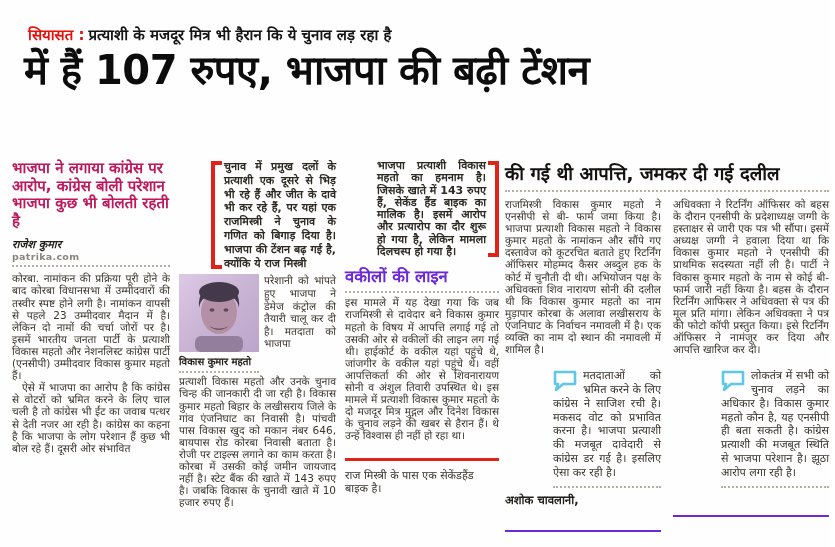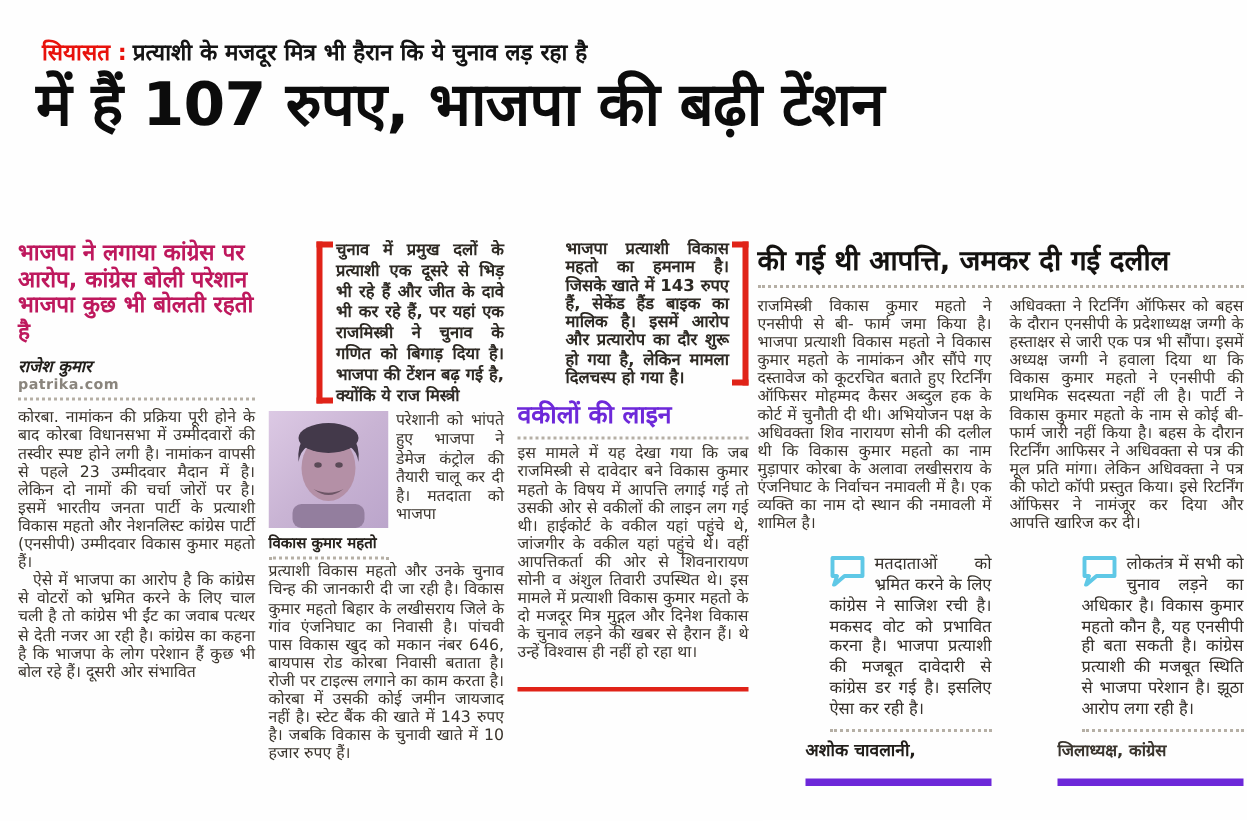--- a/index.html
+++ b/index.html
@@ -67,21 +67,21 @@
   
   #right-title { font-weight:bold; font-size:18.5px; color:#141210;
     border-bottom:2px dotted #b5afa5; padding-bottom:5px; margin-bottom:6px; }
   #right-cols { display:flex; gap:12px; }
   #col4 { width:156px; } #col5 { width:156px; }
   
   .quote { margin-top:14px; }
   .quote-txt { font-size:11px; line-height:13.8px; text-align:justify; color:#35302a;
     border-bottom:2px dotted #b5afa5; padding-bottom:6px;margin-left:48px; }
   .quote-txt svg { float:left; margin:1px 6px 1px 0; }
-  .attrib { padding-top:4px; border-bottom:5px solid #6d28d9; padding-bottom:12px;margin-left:32px; }
+  .attrib { padding-top:4px; border-bottom:2px solid #6d28d9; padding-bottom:23px; }
   .attrib .a-name { font-weight:bold; font-size:11.5px; color:#221f1b; display:block; }
   .attrib .a-role { font-weight:bold; font-size:11px; color:#3a352e; display:block; }
 </style>
 </head>
 <body>
 
 <div id="page">
 
   <div id="kicker">
     <span class="k-label">सियासत :</span><span class="k-text">प्रत्याशी के मजदूर मित्र भी हैरान कि ये चुनाव लड़ रहा है</span>
@@ -139,20 +139,21 @@
       <span class="bracket close">
           <i class="bar"></i>
           <i class="cap-t"></i>
           <i class="cap-b"></i>
         </span>
       <span>भाजपा प्रत्याशी विकास महतो का हमनाम है। जिसके खाते में 143 रुपए हैं, सेकेंड हैंड बाइक का मालिक है। इसमें आरोप और प्रत्यारोप का दौर शुरू हो गया है, लेकिन मामला दिलचस्प हो गया है।</span>
     </div>
     <div class="sec-head">वकीलों की लाइन</div>
     <p class="body-txt">इस मामले में यह देखा गया कि जब राजमिस्त्री से दावेदार बने विकास कुमार महतो के विषय में आपत्ति लगाई गई तो उसकी ओर से वकीलों की लाइन लग गई थी। हाईकोर्ट के वकील यहां पहुंचे थे, जांजगीर के वकील यहां पहुंचे थे। वहीं आपत्तिकर्ता की ओर से शिवनारायण सोनी व अंशुल तिवारी उपस्थित थे। इस मामले में प्रत्याशी विकास कुमार महतो के दो मजदूर मित्र मुद्गल और दिनेश विकास के चुनाव लड़ने की खबर से हैरान हैं। थे उन्हें विश्वास ही नहीं हो रहा था।</p>
     <div class="red-rule"></div>
+    <div id="factoid">राज मिस्त्री के पास एक  सेकेंडहैंड बाइक है।</div>
   </div>
 
   <div id="right-sec" class="col">
     <div id="right-title">की गई थी आपत्ति, जमकर दी गई दलील</div>
     <div id="right-cols">
       <div id="col4">
         <p class="body-txt">राजमिस्त्री विकास कुमार महतो ने एनसीपी से बी- फार्म जमा किया है। भाजपा प्रत्याशी विकास महतो ने विकास कुमार महतो के नामांकन और सौंपे गए दस्तावेज को कूटरचित बताते हुए रिटर्निंग ऑफिसर मोहम्मद कैसर अब्दुल हक के कोर्ट में चुनौती दी थी। अभियोजन पक्ष के अधिवक्ता शिव नारायण सोनी की दलील थी कि विकास कुमार महतो का नाम मुड़ापार कोरबा के अलावा लखीसराय के एंजनिघाट के निर्वाचन नमावली में है। एक व्यक्ति का नाम दो स्थान की नमावली में शामिल है।</p>
         <div class="quote">
           <div class="quote-txt">
             <svg width="24" height="21" viewBox="0 0 24 21">
@@ -168,20 +169,19 @@
       <div id="col5">
         <p class="body-txt">अधिवक्ता ने रिटर्निंग ऑफिसर को बहस के दौरान एनसीपी के प्रदेशाध्यक्ष जग्गी के हस्ताक्षर से जारी एक पत्र भी सौंपा। इसमें अध्यक्ष जग्गी ने हवाला दिया था कि विकास कुमार महतो ने एनसीपी की प्राथमिक सदस्यता नहीं ली है। पार्टी ने विकास कुमार महतो के नाम से कोई बी-फार्म जारी नहीं किया है। बहस के दौरान रिटर्निंग आफिसर ने अधिवक्ता से पत्र की मूल प्रति मांगा। लेकिन अधिवक्ता ने पत्र की फोटो कॉपी प्रस्तुत किया। इसे रिटर्निंग ऑफिसर ने नामंजूर कर दिया और आपत्ति खारिज कर दी।</p>
         <div class="quote">
           <div class="quote-txt">
             <svg width="24" height="21" viewBox="0 0 24 21">
               <path d="M2 2 H22 V14 H10 L3 20 L5 14 H2 Z" fill="none" stroke="#5fc8e6" stroke-width="2.6" stroke-linejoin="round"></path>
             </svg>
             <span>लोकतंत्र में सभी को चुनाव लड़ने का अधिकार है। विकास कुमार महतो कौन है, यह एनसीपी ही बता सकती है। कांग्रेस प्रत्याशी की मजबूत स्थिति से भाजपा परेशान है। झूठा आरोप लगा रही है।</span>
           </div>
           <div class="attrib">
-            <span class="a-role">जिलाध्यक्ष, कांग्रेस</span>
           </div>
         </div>
       </div>
     </div>
   </div>
 
 </div>
 
 </body></html>

